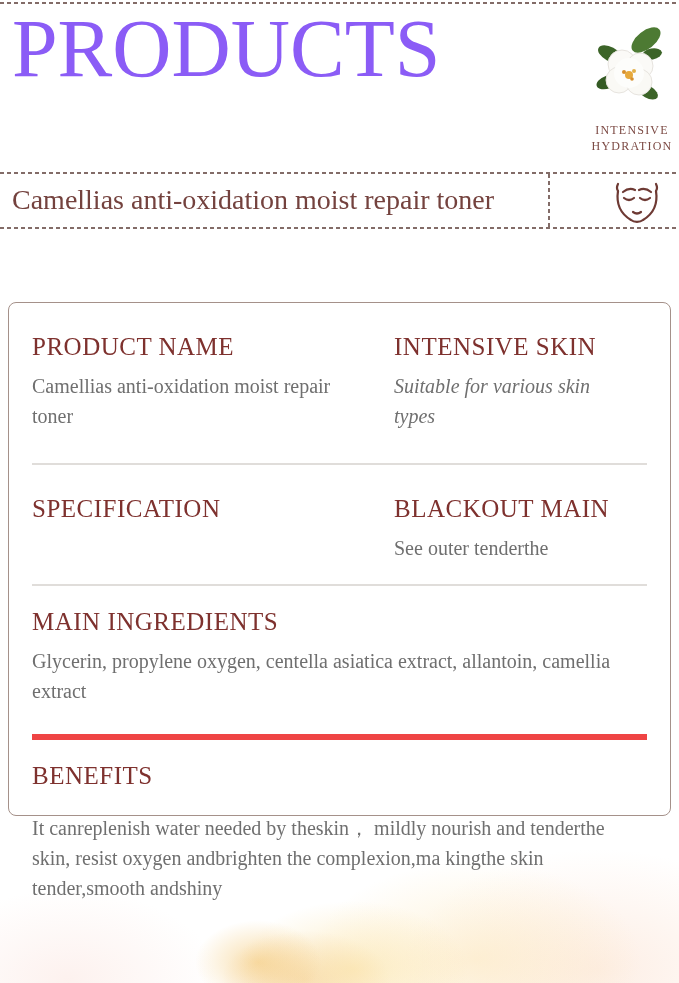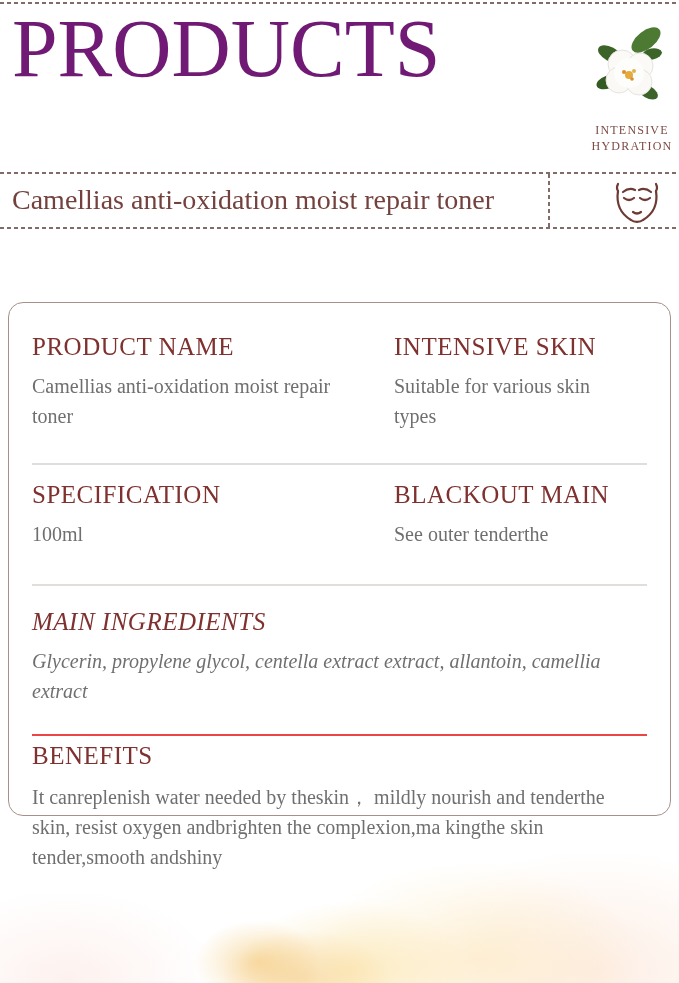--- a/index.html
+++ b/index.html
@@ -16,21 +16,21 @@
   .dash-top{top:2px;}
   .dash-band-top{top:172px;}
   .dash-band-bottom{top:227px;}
   .dash-v{
     position:absolute;left:548px;top:174px;width:2px;height:53px;
     background-image:repeating-linear-gradient(180deg,rgba(109,82,77,.85) 0 4px,transparent 4px 7px);
   }
   
   .title{
     position:absolute;left:12px;top:10px;
-    font-size:82px;line-height:77px;color:#701a75;
+    font-size:82px;line-height:77px;color:#8b5cf6;
     letter-spacing:0px;white-space:nowrap;
   }
   .flower{position:absolute;left:592px;top:20px;}
   .tagline{
     position:absolute;left:580px;top:122px;width:104px;
     text-align:center;font-size:12px;line-height:16px;
     color:#7c4a44;letter-spacing:1.2px;
   }
   
   .subtitle{
@@ -45,40 +45,40 @@
       radial-gradient(90px 60px at 38% 88%, rgba(242,190,92,.50), rgba(242,190,92,0) 70%),
       radial-gradient(160px 95px at 52% 92%, rgba(250,222,150,.55), rgba(250,222,150,0) 72%),
       radial-gradient(220px 130px at 70% 86%, rgba(252,226,168,.45), rgba(252,226,168,0) 75%),
       radial-gradient(120px 70px at 45% 98%, rgba(236,172,86,.38), rgba(236,172,86,0) 70%),
       radial-gradient(260px 160px at 88% 92%, rgba(250,212,188,.40), rgba(250,212,188,0) 75%),
       radial-gradient(200px 120px at 10% 98%, rgba(248,210,200,.30), rgba(248,210,200,0) 75%);
   }
   
   .card{
     position:absolute;left:8px;top:302px;width:663px;height:514px;
-    box-sizing:border-box;border:1px solid #a5918a;border-radius:15px;
+    box-sizing:border-box;border:1px solid #a5918a;border-radius:8px;
     padding:0 23px;background:transparent;
   }
   .sec{box-sizing:border-box;}
   .sec1{height:160px;padding-top:30px;}
-  .sec2{height:121px;padding-top:16px;border-top:2px solid #e0ddda;}
-  .sec3{height:150px;padding-top:22px;border-top:2px solid #e0ddda;font-style:italic;}
-  .sec4{padding-top:6px;border-top:2px solid #ef4444;}
+  .sec2{height:121px;padding-top:30px;border-top:2px solid #e0ddda;}
+  .sec3{height:150px;padding-top:22px;border-top:2px solid #e0ddda;}
+  .sec4{padding-top:22px;border-top:6px solid #ef4444;}
   .two-col{display:grid;grid-template-columns:362px 1fr;}
   h3{
     margin:0;font-weight:normal;font-size:25px;letter-spacing:.5px;
     color:#7e312e;
   }
   .val{
     margin:10px 0 0 0;font-size:20px;line-height:30px;color:#6f6f6f;
   }
   .sec1 .col-l .val{max-width:330px;}
-  .sec1 .col-r .val{max-width:215px;}
+  .sec1 .col-r .val{max-width:215px;font-style:italic;}
   .sec3 .val{max-width:592px;}
-  .sec4 .val{max-width:608px;margin-top:12px;}
+  .sec4 .val{max-width:608px;margin-top:23px;}
 </style>
 </head>
 <body>
 
 <div class="dash-h dash-top"></div>
 
 <div class="title">
   <div>PRODUCTS</div>
 </div>
 
@@ -134,31 +134,30 @@
     </div>
     <div class="col-r">
       <h3>INTENSIVE SKIN</h3>
       <p class="val">Suitable for various skin types</p>
     </div>
   </div>
 
   <div class="sec sec2 two-col">
     <div class="col-l">
       <h3>SPECIFICATION</h3>
-      <p class="val">100ml</p>
     </div>
     <div class="col-r">
       <h3>BLACKOUT MAIN</h3>
       <p class="val">See outer tenderthe</p>
     </div>
   </div>
 
   <div class="sec sec3">
     <h3>MAIN INGREDIENTS</h3>
-    <p class="val">Glycerin, propylene glycol, centella extract extract, allantoin, camellia extract</p>
+    <p class="val">Glycerin, propylene oxygen, centella asiatica extract, allantoin, camellia extract</p>
   </div>
 
   <div class="sec sec4">
     <h3>BENEFITS</h3>
     <p class="val">It canreplenish water needed by theskin， mildly nourish and tenderthe skin, resist oxygen andbrighten the complexion,ma kingthe skin tender,smooth andshiny</p>
   </div>
 
 </div>
 
 </body></html>

